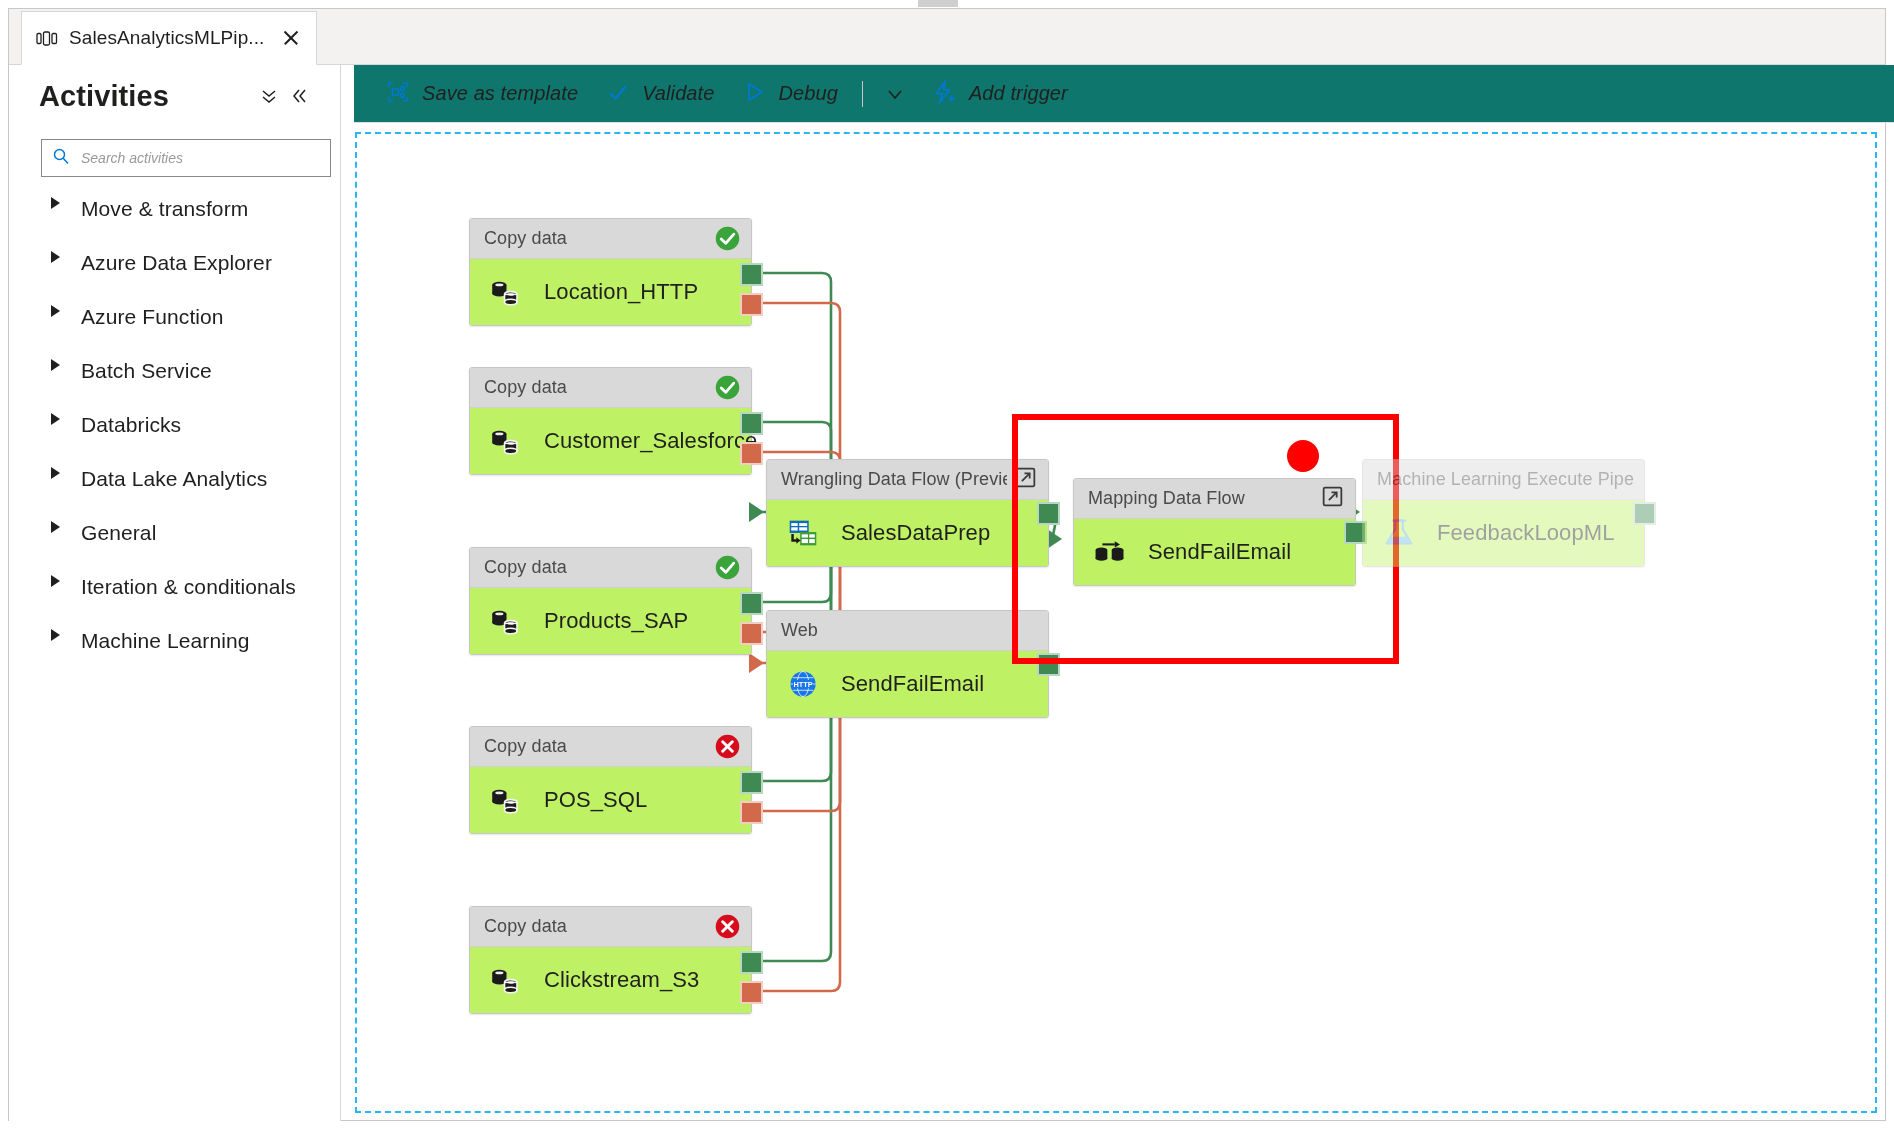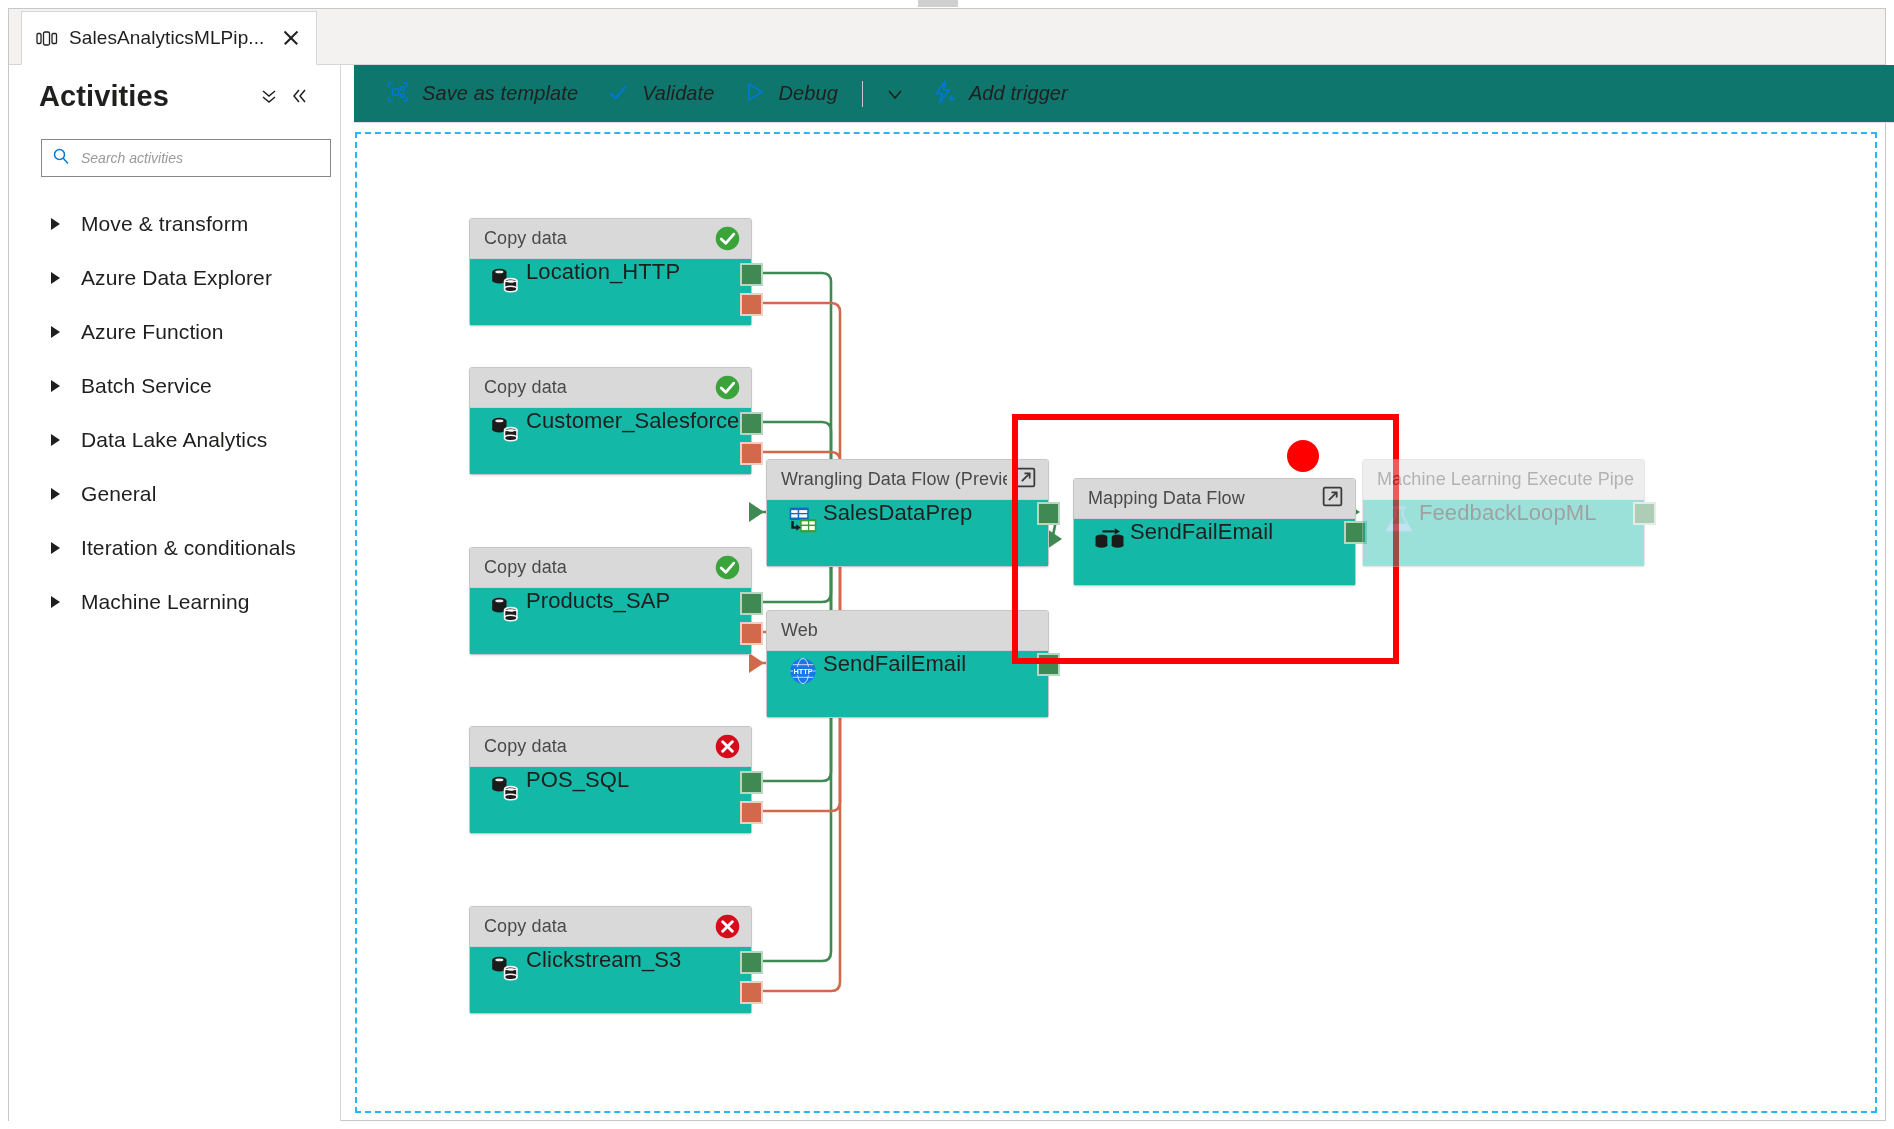--- a/index.html
+++ b/index.html
@@ -58,21 +58,21 @@
     display:flex;align-items:center;padding:0 10px;
   }
   #search-input{
     border:0;outline:0;flex:1;font-size:14px;font-style:italic;color:#9a9a9a;
     font-family:"Liberation Sans","DejaVu Sans",sans-serif;background:transparent;
     margin-left:9px;
   }
   #search-input::placeholder{color:#9a9a9a;font-style:italic;}
   #cat-list{position:absolute;left:0;top:132px;width:100%;}
   .cat-item{
-    height:54px;display:flex;align-items:center;padding-left:42px;cursor:pointer;
+    height:54px;display:flex;padding-left:42px;cursor:pointer;
     box-sizing:border-box;
   }
   .cat-arrow{
     width:0;height:0;border-left:9px solid #201f1e;border-top:6.5px solid transparent;
     border-bottom:6.5px solid transparent;margin-right:21px;flex:0 0 auto;
   }
   .cat-label{font-size:21px;color:#201f1e;white-space:nowrap;letter-spacing:.1px;}
 
   
   #toolbar{
@@ -106,22 +106,22 @@
   }
   .node-hd{
     height:40px;background:#d9d9d9;display:flex;align-items:center;
     padding:0 10px 0 14px;box-sizing:border-box;gap:6px;
     border-bottom:1px solid #cfcfcf;
   }
   .node-hd-title{
     font-size:18px;color:#4a4a4a;flex:1;white-space:nowrap;overflow:hidden;letter-spacing:.1px;
   }
   .node-bd{
-    height:66px;display:flex;padding:0 16px;box-sizing:border-box;
-    background:#14b8a6;
+    height:66px;display:flex;align-items:center;padding:0 16px;box-sizing:border-box;gap:18px;
+    background:#bef264;
   }
   .node-name{font-size:22px;color:#201f1e;white-space:nowrap;letter-spacing:.1px;}
   .node-icon{width:40px;height:40px;flex:0 0 auto;display:flex;align-items:center;justify-content:center;}
   .node.faded{opacity:.42;}
 
   
   .status{width:27px;height:27px;flex:0 0 auto;}
 
   
   .port{position:absolute;width:19px;height:19px;}
@@ -197,20 +197,24 @@
           <span class="cat-arrow"></span>
           <span class="cat-label">Azure Data Explorer</span>
         </div>
         <div class="cat-item">
           <span class="cat-arrow"></span>
           <span class="cat-label">Azure Function</span>
         </div>
         <div class="cat-item">
           <span class="cat-arrow"></span>
           <span class="cat-label">Batch Service</span>
+        </div>
+        <div class="cat-item">
+          <span class="cat-arrow"></span>
+          <span class="cat-label">Databricks</span>
         </div>
         <div class="cat-item">
           <span class="cat-arrow"></span>
           <span class="cat-label">Data Lake Analytics</span>
         </div>
         <div class="cat-item">
           <span class="cat-arrow"></span>
           <span class="cat-label">General</span>
         </div>
         <div class="cat-item">

